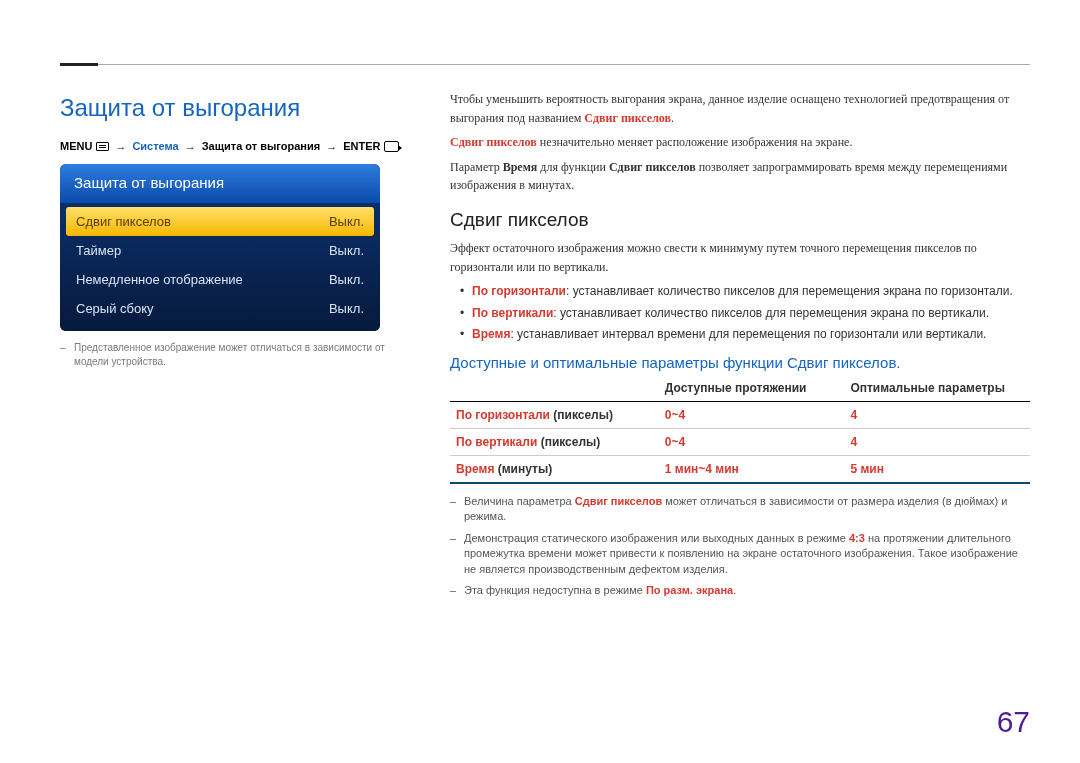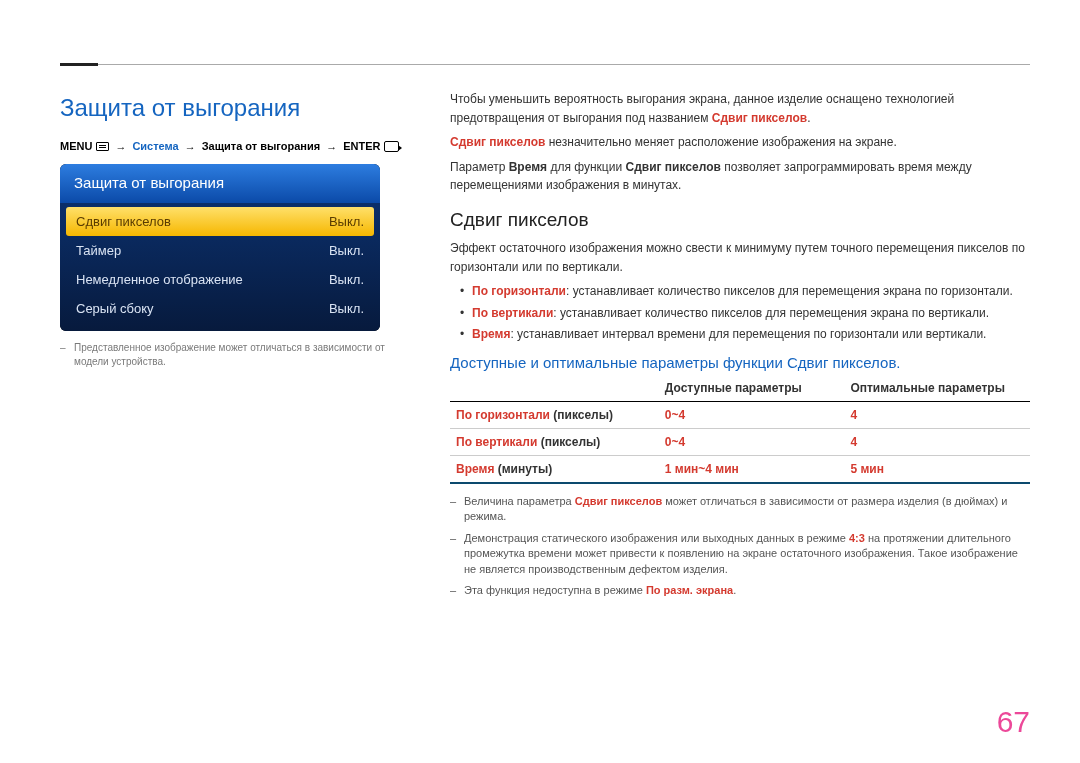--- a/index.html
+++ b/index.html
@@ -26,41 +26,41 @@
   .osd-header { background: linear-gradient(#2d7de0, #0b4aa8); color: #fff; font-size: 15px; padding: 10px 14px 12px 14px; }
   .osd-body { background: linear-gradient(#0b2f6a, #071a3d); padding: 4px 6px 8px 6px; }
   .osd-row { display: flex; justify-content: space-between; font-size: 13px; padding: 7px 10px; color: #d9e3f3; }
   .osd-row.active { background: linear-gradient(#ffe06a, #f6b700); color: #5a3c00; border-radius: 3px; }
   .osd-row.active .osd-val { color: #5a3c00; }
   .osd-val { color: #d9e3f3; }
 
   .footnote { font-size: 10px; color: #7a7a7a; margin-top: 10px; padding-left: 14px; position: relative; line-height: 1.4; }
   .footnote::before { content: "–"; position: absolute; left: 0; top: 0; }
 
-  .col-right p { font-size: 12px; line-height: 1.55; margin-bottom: 6px; }
+  .col-right p { font-size: 12px; line-height: 1.55; margin-bottom: 6px; font-family: Liberation Serif, serif; }
   .hl { color: #d43a2f; }
   .bold { font-weight: 700; }
   .col-right h2 { font-size: 19px; font-weight: 400; margin: 14px 0 8px 0; color: #222; }
   .bullets { list-style: none; margin: 4px 0 10px 0; }
   .bullets li { font-size: 12px; line-height: 1.55; padding-left: 22px; position: relative; margin-bottom: 3px; }
   .bullets li::before { content: "•"; position: absolute; left: 10px; top: 0; }
   .subhead { font-size: 15px; color: #1565c0; font-weight: 400; margin: 8px 0 6px 0; }
 
   table.params { width: 100%; border-collapse: collapse; font-size: 12px; margin-top: 4px; }
   table.params th { text-align: left; font-weight: 700; padding: 4px 6px 6px 6px; border-bottom: 1px solid #000; vertical-align: top; }
   table.params th:first-child { width: 36%; }
   table.params th:nth-child(2) { width: 32%; }
   table.params td { padding: 6px 6px; border-bottom: 1px solid #ccc; vertical-align: top; }
   table.params tr:last-child td { border-bottom: 2px solid #0c4a6e; }
 
   .notes { margin-top: 10px; }
   .notes .footnote { font-size: 11px; color: #555; margin-top: 6px; }
   .notes .footnote.small { color: #555; }
 
-  .page-number { position: absolute; right: 50px; bottom: 24px; font-size: 30px; color: #ec4899; font-weight: 300; }
+  .page-number { position: absolute; right: 50px; bottom: 24px; font-size: 30px; color: #4c1d95; font-weight: 300; }
 </style>
 </head>
 <body>
 
 <div class="page">
   <div class="top-rule-wrap"></div>
   <div class="top-rule-bold"></div>
 
   <div class="columns">
 
@@ -123,21 +123,21 @@
         <li><span class="hl bold">По вертикали</span><span>: устанавливает количество пикселов для перемещения экрана по вертикали.</span></li>
         <li><span class="hl bold">Время</span><span>: устанавливает интервал времени для перемещения по горизонтали или вертикали.</span></li>
       </ul>
 
       <div class="subhead">Доступные и оптимальные параметры функции Сдвиг пикселов.</div>
 
       <table class="params">
         <thead>
           <tr>
             <th></th>
-            <th>Доступные параметры</th>
+            <th>Доступные протяжении</th>
             <th>Оптимальные параметры</th>
           </tr>
         </thead>
         <tbody>
           <tr>
             <td><span class="hl bold">По горизонтали</span><span class="bold"> (пикселы)</span></td>
             <td class="hl bold">0~4</td>
             <td class="hl bold">4</td>
           </tr>
           <tr>

